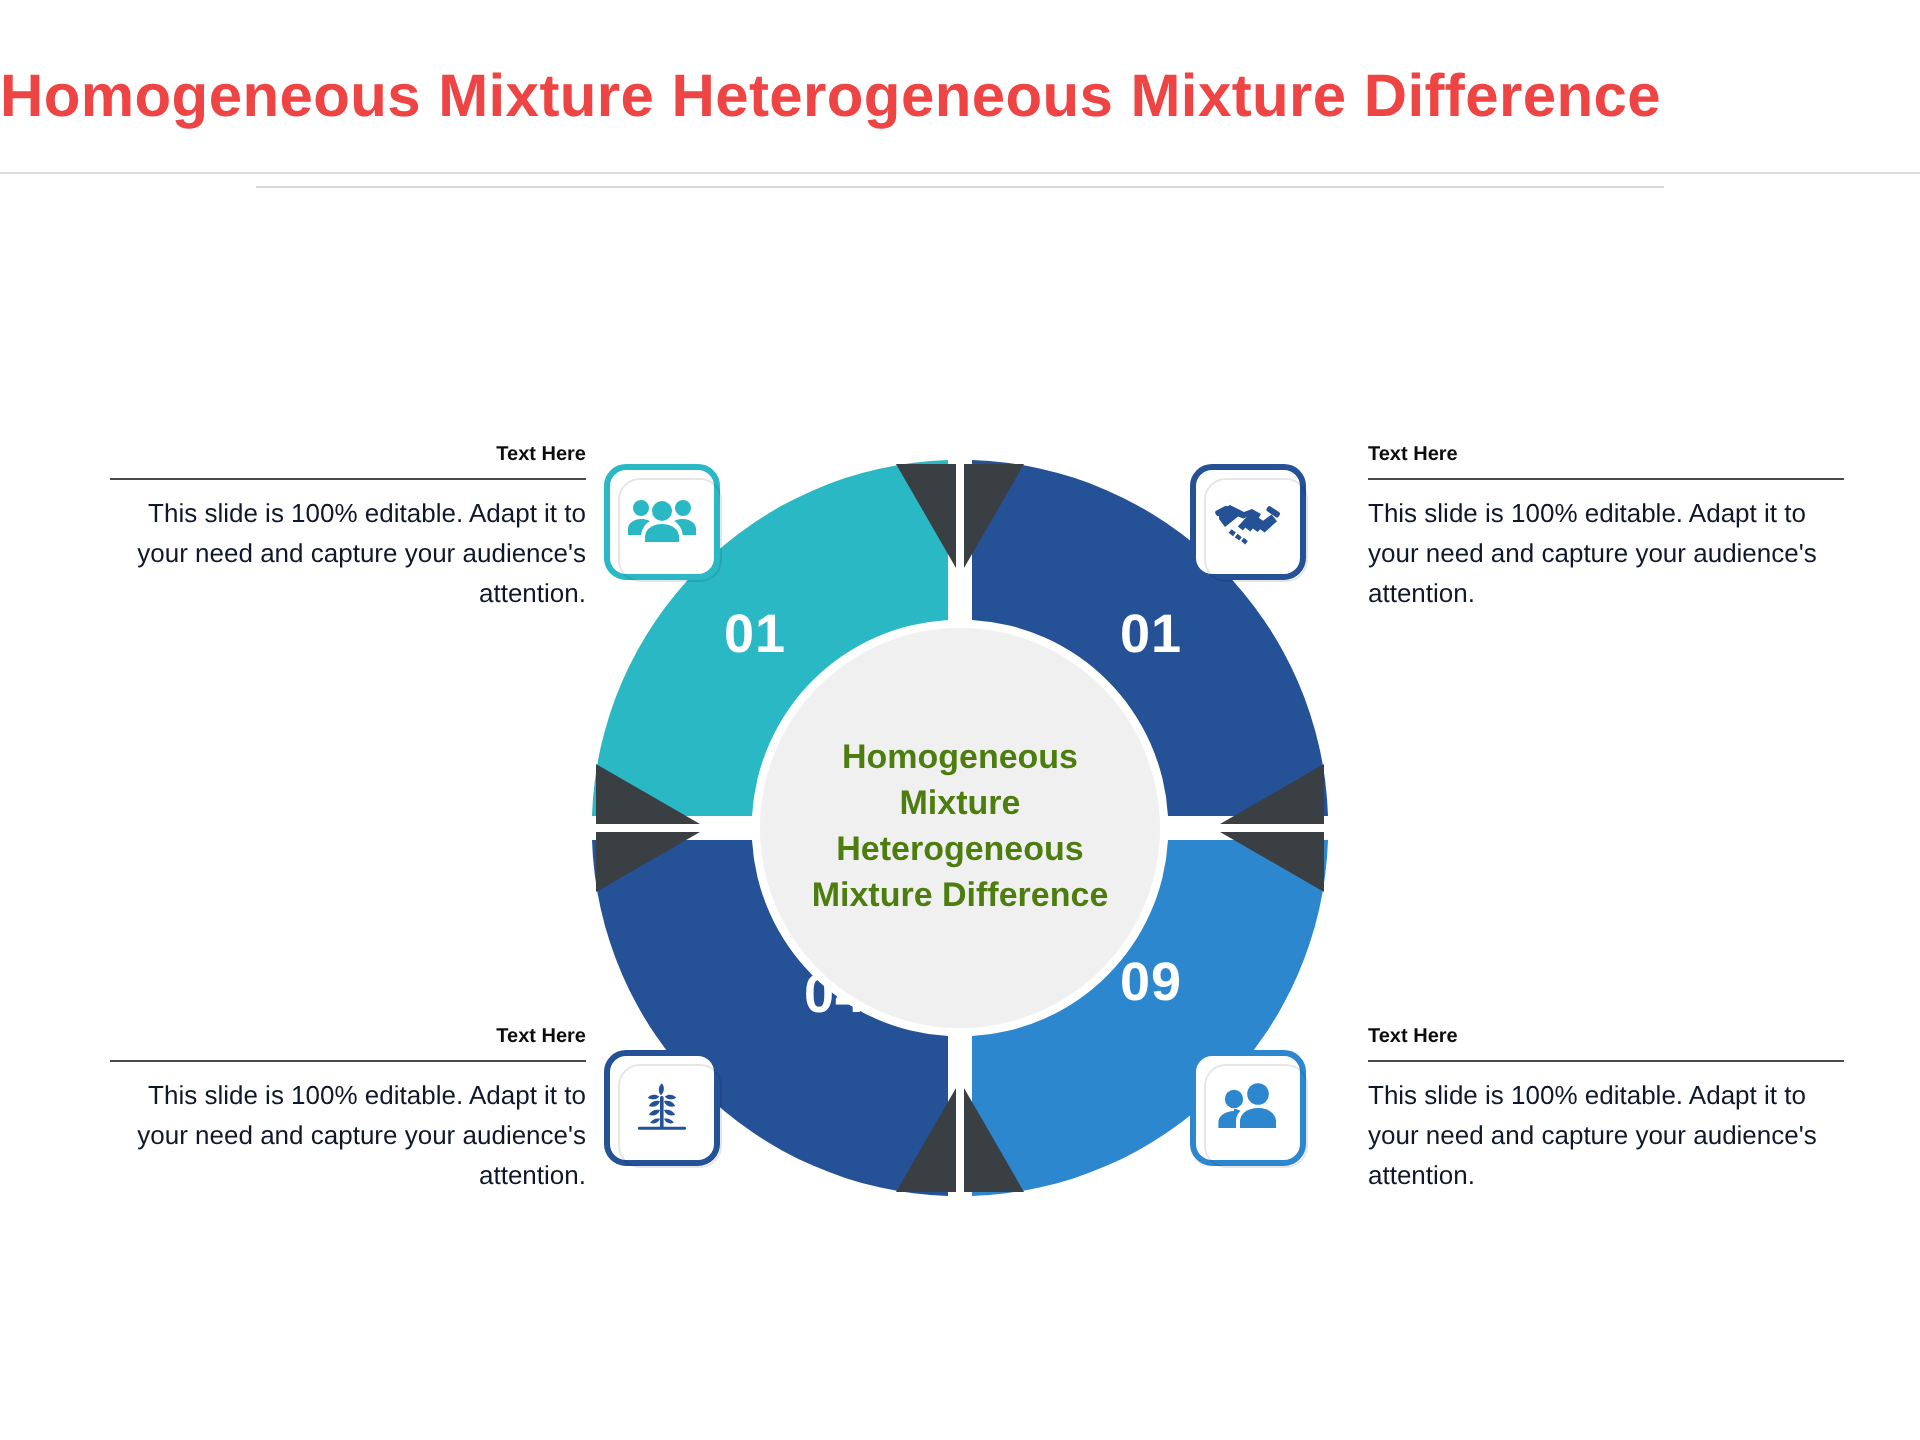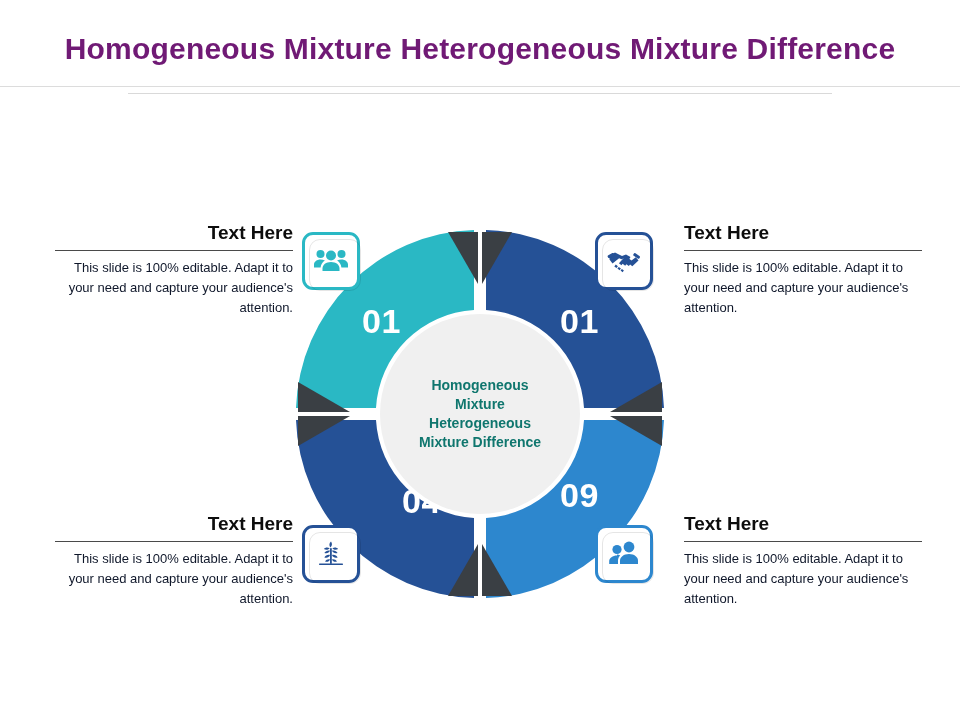--- a/index.html
+++ b/index.html
@@ -14,24 +14,23 @@
     overflow: hidden;
     position: relative;
   }
 
   
   .slide-title {
     position: absolute;
     top: 32px;
     left: 0;
     width: 960px;
-    text-align: center;
     font-size: 30px;
     font-weight: bold;
-    color: #701a75;
+    color: #ef4444;
     letter-spacing: 0.2px;
     white-space: nowrap;
     font-family: "Liberation Sans", sans-serif;
   }
   .header-rule-full {
     position: absolute;
     top: 86px;
     left: 0;
     width: 960px;
     height: 1px;
@@ -56,21 +55,21 @@
   }
   .diagram svg {
     display: block;
     width: 384px;
     height: 384px;
     overflow: visible;
   }
 
   .seg-number {
     position: absolute;
-    font-size: 34px;
+    font-size: 27px;
     font-weight: bold;
     color: #ffffff;
     font-family: "Liberation Sans", sans-serif;
     letter-spacing: 0.5px;
   }
   .num-01 { left: 74px;  top: 80px; }
   .num-02 { left: 272px; top: 80px; }
   .num-03 { left: 272px; top: 254px; }
   .num-04 { left: 74px;  top: 260px; margin-left: 40px; }
 
@@ -81,23 +80,23 @@
     width: 200px;
     height: 200px;
     border-radius: 50%;
     background: #f0f0f0;
     display: flex;
     align-items: center;
     justify-content: center;
     text-align: center;
   }
   .center-hub-text {
-    font-size: 14px;
+    font-size: 17px;
     font-weight: bold;
-    color: #0f766e;
+    color: #4d7c0f;
     line-height: 1.35;
     padding: 0 14px;
     font-family: "Liberation Sans", sans-serif;
   }
 
   
   .icon-badge {
     position: absolute;
     width: 58px;
     height: 58px;
@@ -128,21 +127,21 @@
   .badge-2 { left: 595px; top: 232px; border-color: #255196; }
   .badge-3 { left: 595px; top: 525px; border-color: #2d87ce; }
   .badge-4 { left: 302px; top: 525px; border-color: #255196; }
 
   
   .text-block {
     position: absolute;
     width: 238px;
   }
   .tb-heading {
-    font-size: 19px;
+    font-size: 10px;
     font-weight: bold;
     color: #0d0d0d;
     font-family: "Liberation Sans", sans-serif;
     line-height: 1.2;
   }
   .tb-rule {
     height: 1px;
     background: #4a4a4a;
     margin: 5px 0 7px 0;
   }

